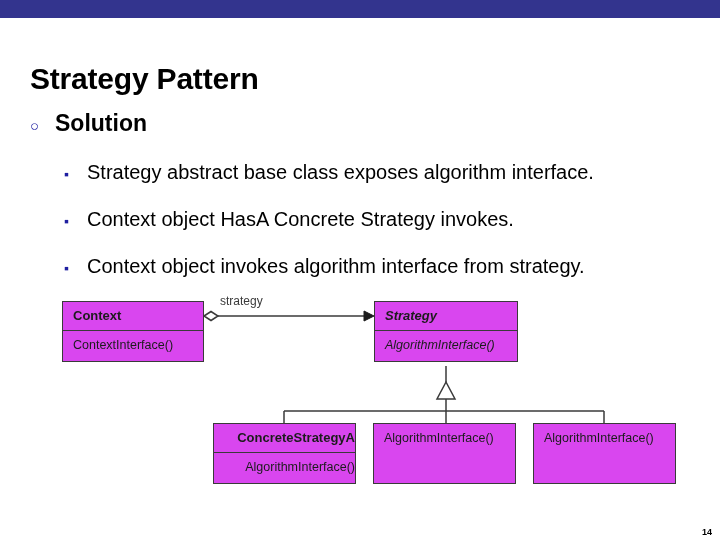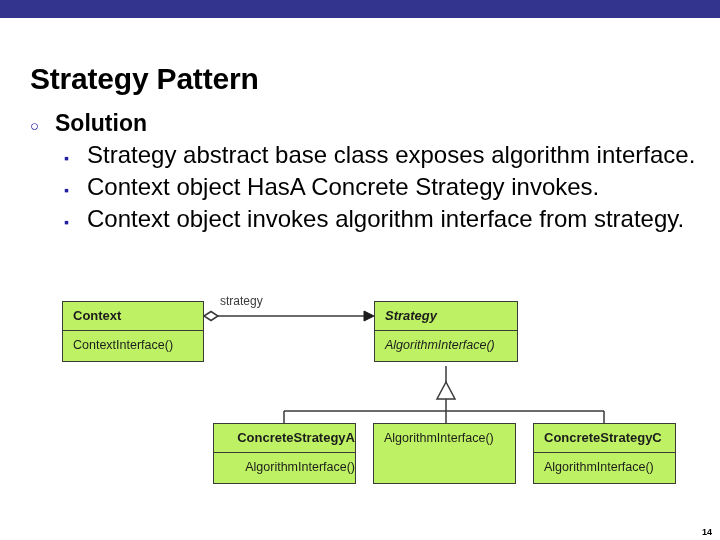--- a/index.html
+++ b/index.html
@@ -68,39 +68,40 @@
     margin-bottom: 4px;
   }
   .lvl2-marker {
     width: 23px;
     flex: 0 0 23px;
     color: #1f1fa0;
     font-size: 14px;
     line-height: 1;
   }
   .lvl2-text {
-    font-size: 24px;
-    color: #000000;
-    white-space: nowrap;
+    font-size: 20px;
+    color: #000000;
+    white-space: nowrap;
+    margin-top: 20px;
   }
   .lvl2-text .em {
   }
 
   
   #uml-diagram {
     position: absolute;
     left: 0;
     top: 276px;
     width: 720px;
     height: 225px;
   }
   .uml-box {
     position: absolute;
     border: 1.5px solid #3a3a3a;
-    background: #bef264;
+    background: #d946ef;
     box-sizing: border-box;
   }
   .uml-head {
     box-sizing: border-box;
     height: 29px;
     line-height: 27px;
     border-bottom: 1.5px solid #3a3a3a;
     padding-left: 10px;
     font-size: 13px;
     font-weight: bold;
@@ -216,19 +217,18 @@
   <div class="uml-box" style="left:213px; top:147px; width:143px; height:61px;text-align:right;">
     <div class="uml-head">ConcreteStrategyA</div>
     <div class="uml-body">AlgorithmInterface()</div>
   </div>
 
   <div class="uml-box" style="left:373px; top:147px; width:143px; height:61px;">
     <div class="uml-body">AlgorithmInterface()</div>
   </div>
 
   <div class="uml-box" style="left:533px; top:147px; width:143px; height:61px;">
-    <div class="uml-head">ConcreteStrategyC</div>
     <div class="uml-body">AlgorithmInterface()</div>
   </div>
 
 </div>
 
 <div id="page-number">14</div>
 
 </body></html>

